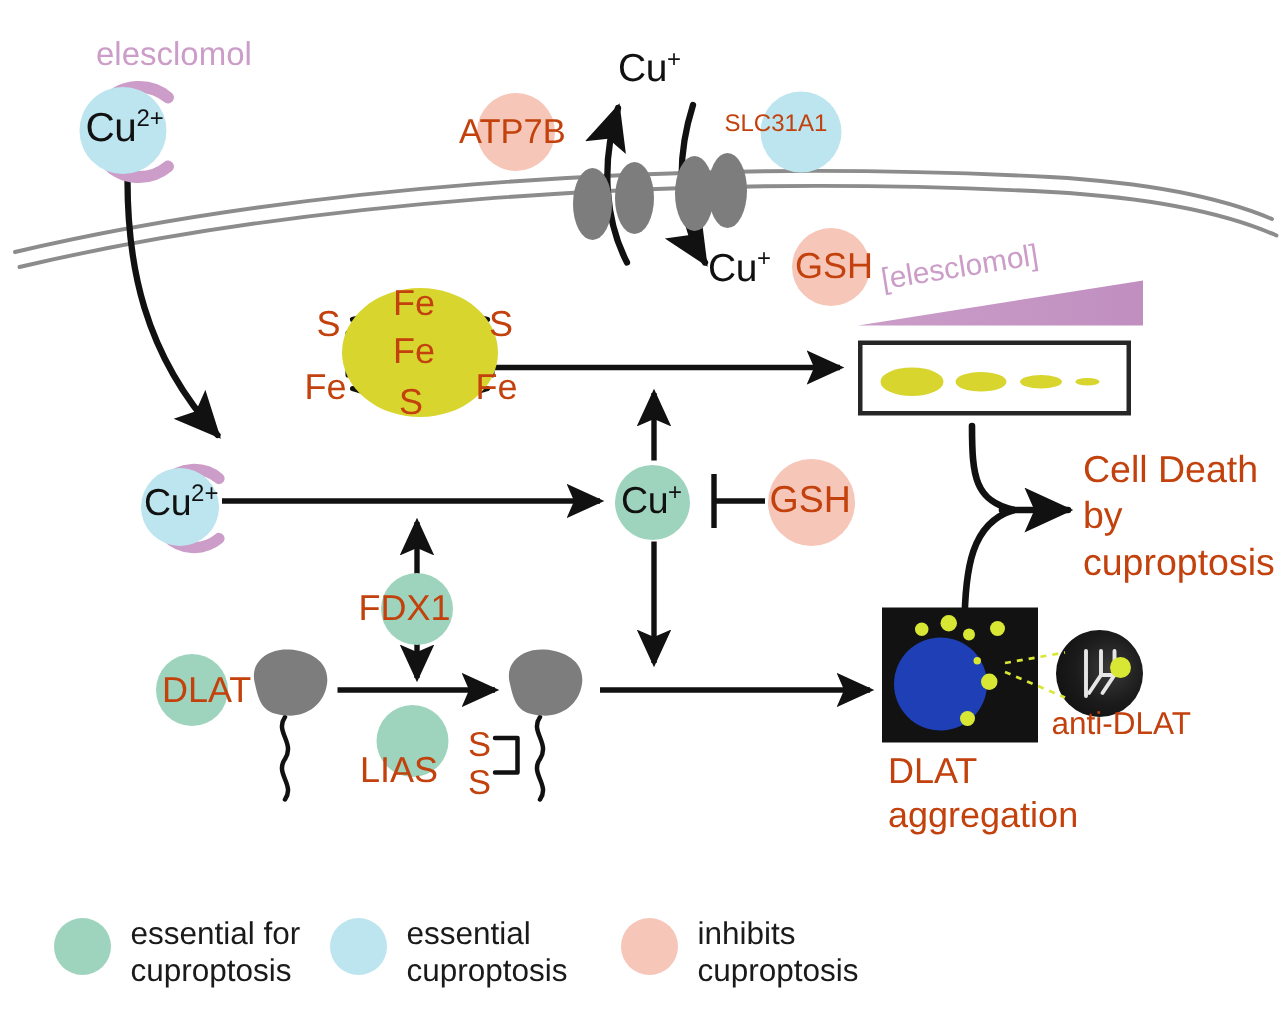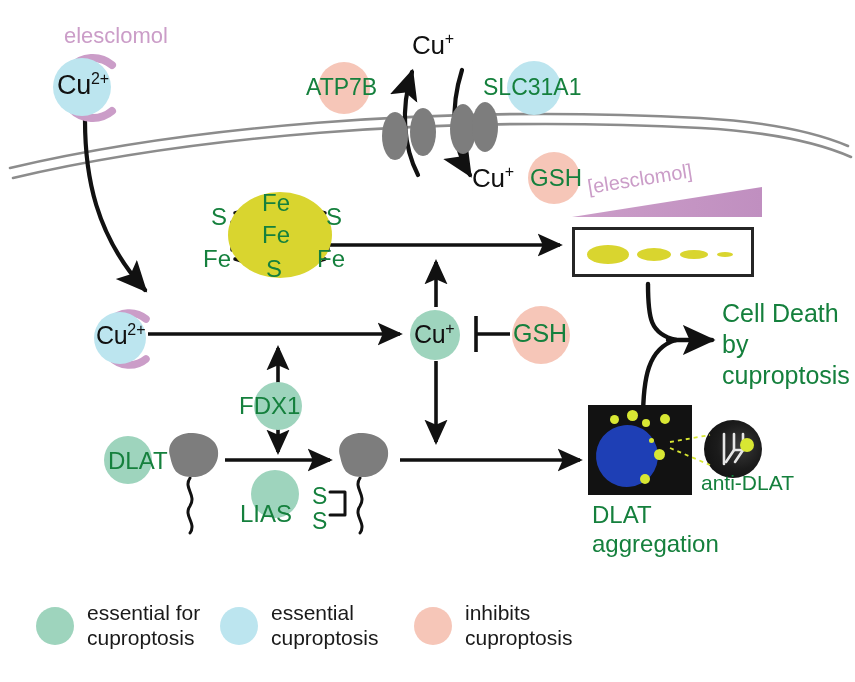--- a/index.html
+++ b/index.html
@@ -1,20 +1,20 @@
 <!DOCTYPE html>
 <html><head>
 <meta charset="utf-8">
 <style>
   html,body{margin:0;padding:0;background:#fff;}
   body{font-family:"Liberation Sans",sans-serif;}
   #stage{position:relative;width:855px;height:682px;background:#fff;overflow:hidden;}
   #svgroot{position:absolute;left:0;top:0;width:855px;height:682px;}
 
-  .lbl{position:absolute;white-space:nowrap;color:#15803d;line-height:1.05;}
+  .lbl{position:absolute;white-space:nowrap;color:#c2410c;line-height:1.05;}
   .node-circle{position:absolute;border-radius:50%;}
   .chem{position:absolute;white-space:nowrap;color:#111;font-size:27px;letter-spacing:-.3px;}
   .chem sup{font-size:16px;vertical-align:super;letter-spacing:0;}
 
   
   .pore{position:absolute;background:#7d7d7d;border-radius:50%;}
 
   
   .wedge{position:absolute;}
 
@@ -25,21 +25,21 @@
   
   .micro{position:absolute;background:#121212;}
   .nucleus{position:absolute;border-radius:50%;background:#1e3fb5;}
   .punct{position:absolute;border-radius:50%;background:#d8e733;}
   .ab-disc{position:absolute;border-radius:50%;background:
      radial-gradient(circle at 62% 45%, #3a3a3a 0%, #1b1b1b 48%, #0c0c0c 100%);}
 
   .legend-row{position:absolute;left:0;top:575px;width:855px;height:107px;}
   .leg-item{position:absolute;display:flex;align-items:center;}
   .leg-dot{width:38px;height:38px;border-radius:50%;flex:0 0 auto;}
-  .leg-txt{margin-left:13px;font-size:21px;color:#1a1a1a;line-height:1.18;}
+  .leg-txt{margin-left:13px;font-size:21px;color:#1a1a1a;line-height:1.18;margin-top:10px;}
 </style>
 </head>
 <body>
 
 <div id="stage">
 
   <svg id="svgroot" viewBox="0 0 855 682">
     <defs>
       <marker id="ah" markerWidth="9" markerHeight="9" refX="6.2" refY="3.2" orient="auto" markerUnits="strokeWidth">
         <path d="M0,0 L7,3.2 L0,6.4 L1.4,3.2 Z" fill="#111"></path>
@@ -145,21 +145,21 @@
 
   <div class="pore" style="left:382px;top:112px;width:26px;height:48px;"></div>
   <div class="pore" style="left:410px;top:108px;width:26px;height:48px;"></div>
   <div class="pore" style="left:450px;top:104px;width:26px;height:50px;"></div>
   <div class="pore" style="left:472px;top:102px;width:26px;height:50px;"></div>
 
   <div class="node-circle" style="left:318px;top:62px;width:52px;height:52px;background:#f6c6b8;"></div>
   <div class="lbl" style="left:306px;top:75px;font-size:23px;">ATP7B</div>
 
   <div class="node-circle" style="left:507px;top:61px;width:54px;height:54px;background:#bce5ef;"></div>
-  <div class="lbl" style="left:483px;top:75px;font-size:23px;">SLC31A1</div>
+  <div class="lbl" style="left:483px;top:75px;font-size:16px;">SLC31A1</div>
 
   <div class="chem" style="left:412px;top:30px;font-size:26px;">Cu<sup>+</sup></div>
 
   <div class="chem" style="left:472px;top:163px;font-size:26px;">Cu<sup>+</sup></div>
   <div class="node-circle" style="left:528px;top:152px;width:52px;height:52px;background:#f6c6b8;"></div>
   <div class="lbl" style="left:530px;top:165px;font-size:24px;">GSH</div>
 
   <div class="node-circle" style="left:228px;top:192px;width:104px;height:86px;
               background:#d9d52f;border-radius:50%;"></div>
   <div class="lbl" style="left:262px;top:190px;font-size:24px;">Fe</div>

